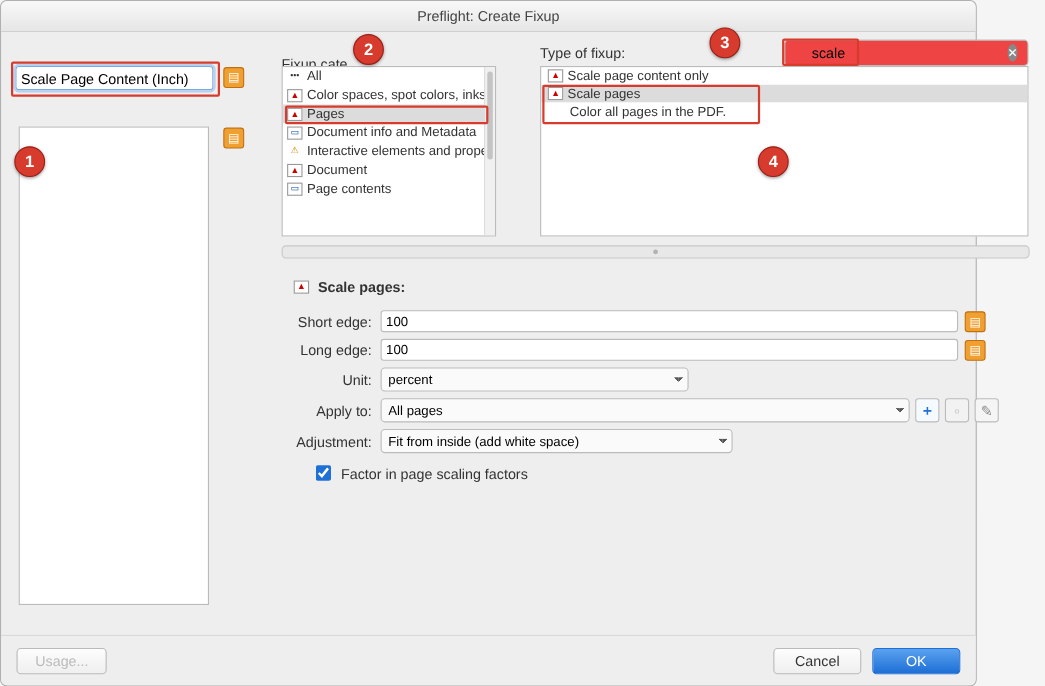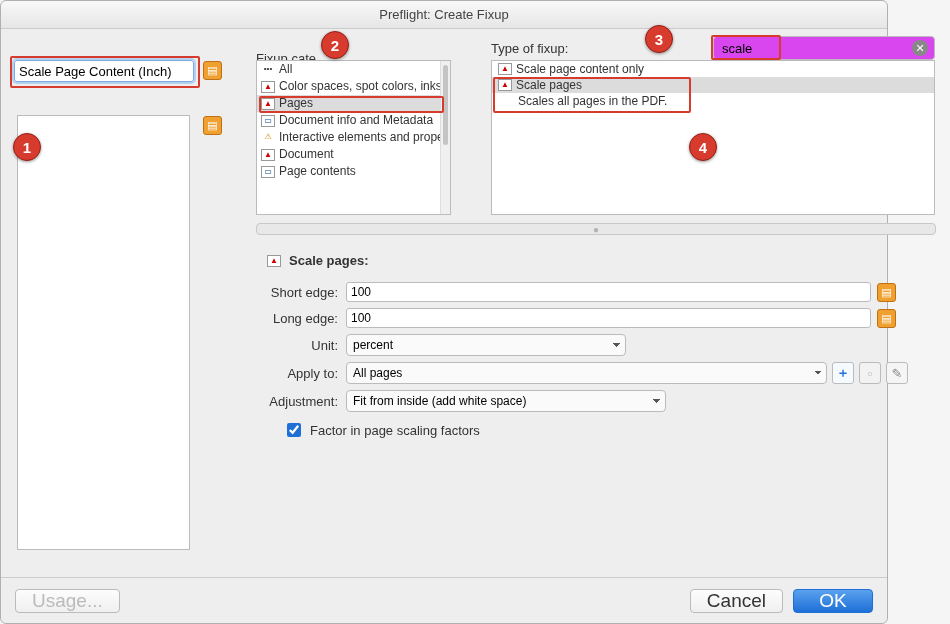--- a/index.html
+++ b/index.html
@@ -81,22 +81,22 @@
     width: 14px; height: 12px; display:inline-block; flex:0 0 14px;
     border:1px solid #999; background:#fff; font-size:8px; line-height:10px; text-align:center;
   }
   .ico.dots { border:none; color:#333; background:none; }
   .ico.pdf { color:#c00; }
   .ico.doc { color:#048; }
   .ico.warn { color:#c80; border:none; background:none; }
   .type-label { position: absolute; left: 490px; top: 12px; }
   .search-wrap {
     position: absolute; left: 712px; top: 7px; width: 222px; height: 24px;
-    background:#d946ef; border:1px solid #bbb; border-radius:4px;
-    display:flex; align-items:center; padding:0 6px;
+    background:#ef4444; border:1px solid #bbb; border-radius:4px;
+    display:flex; align-items:center; padding:0 22px;
   }
   .search-input { flex:1; border:none; outline:none; font-size:13px; background:transparent; }
   .clear-btn {
     width:16px; height:16px; border-radius:50%; background:#888; color:#fff;
     display:flex; align-items:center; justify-content:center; font-size:11px; cursor:pointer;
   }
   .type-list {
     position: absolute; left: 490px; top: 31px; width: 444px; height: 155px;
     background:#fff; border:1px solid #bbb;
   }
@@ -149,21 +149,21 @@
 
   
   .footer {
     position:absolute; left:0; right:0; bottom:0; height:46px;
     border-top:1px solid #ccc; background:#eeeeee;
     display:flex; align-items:center; padding:0 14px;
     border-radius:0 0 6px 6px;
   }
   .btn {
     height:24px; padding:0 16px; border:1px solid #bbb; border-radius:4px;
-    background:linear-gradient(#fdfdfd,#efefef); font-size:19px; cursor:pointer;
+    background:linear-gradient(#fdfdfd,#efefef); font-size:13px; cursor:pointer;
     display:inline-flex; align-items:center;
   }
   .btn.usage { color:#bbb; }
   .btn.ok { background:linear-gradient(#5aa2ef,#1e6fd6); color:#fff; border-color:#1e6fd6; min-width:80px; justify-content:center;}
   .btn.cancel { min-width:80px; justify-content:center;}
   .spacer { flex:1; }
 
   
   .callout {
     position:absolute; width:28px; height:28px; border-radius:50%;
@@ -245,21 +245,21 @@
     </div>
     <div class="type-list">
       <div class="type-row">
         <span class="ico pdf">▲</span>
         <span>Scale page content only</span>
       </div>
       <div class="type-row sel">
         <span class="ico pdf">▲</span>
         <span>Scale pages</span>
       </div>
-      <div class="type-desc">Scales all pages in the PDF.</div>
+      <div class="type-desc">Color all pages in the PDF.</div>
     </div>
 
     <div class="separator">●</div>
 
     <div class="params">
       <div class="section-hdr">
         <span class="ico pdf">▲</span>
         <span>Scale pages:</span>
       </div>
 

